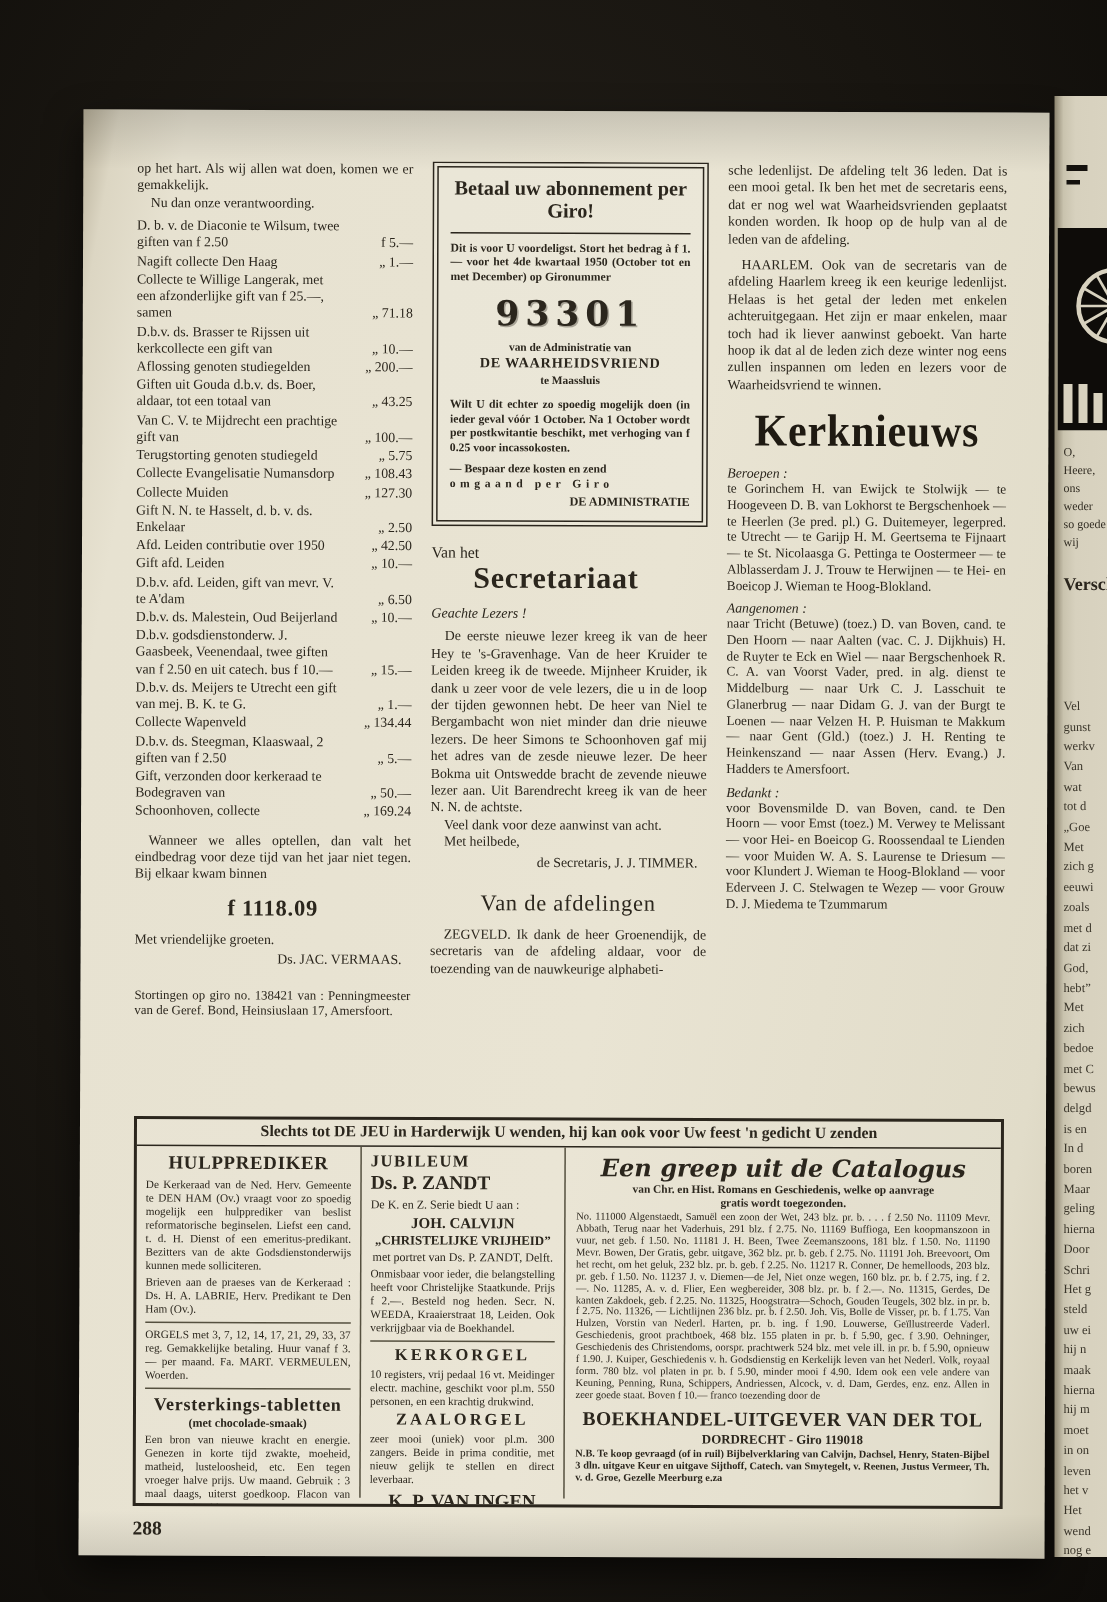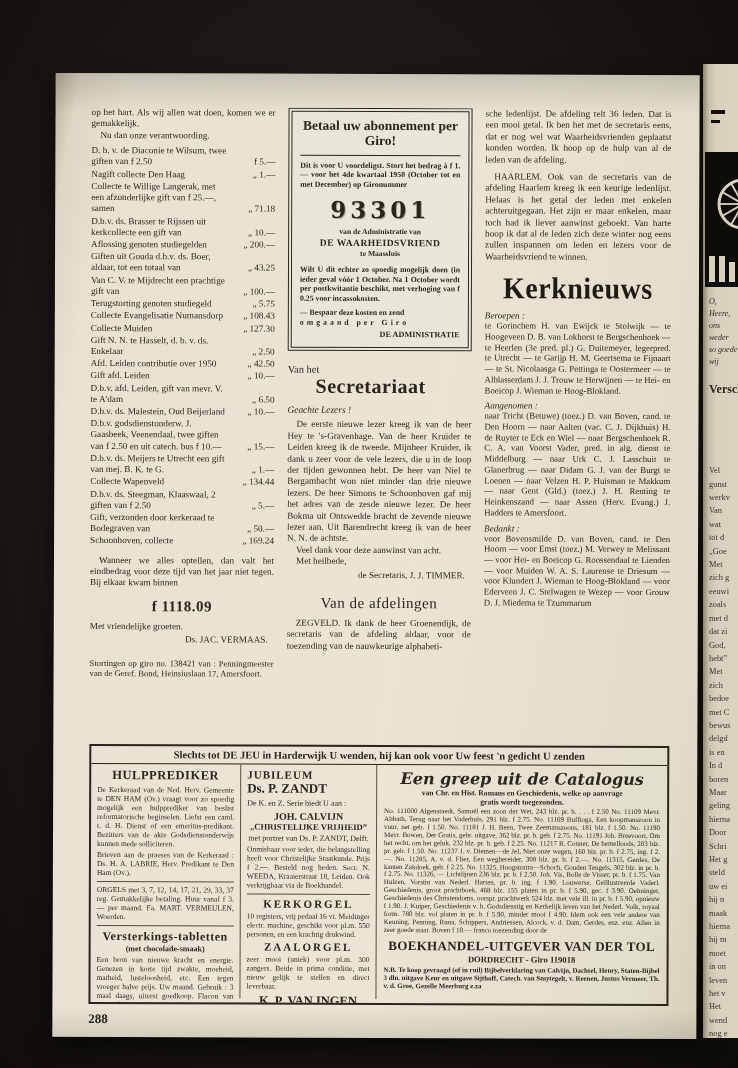--- a/index.html
+++ b/index.html
@@ -85,21 +85,21 @@
   .cat-nb { font-size:6.9px; line-height:1.15; text-align:justify; margin-top:2px; font-weight:bold; }
 
   .pagenum { font-size:13px; font-weight:bold; margin-top:7px; }
 
   
   .page-next { position:absolute; left:703px; top:64px; width:35px; height:974px; overflow:hidden;
     background:linear-gradient(90deg,#8d8570 0px,#c9c3ae 6px,#d7d1be 14px,#d9d3c0 100%); }
   .strip-dash1 { position:absolute; left:8px; top:46px; width:14px; height:4px; background:#14110d; }
   .strip-dash2 { position:absolute; left:8px; top:56px; width:9px; height:3px; background:#14110d; }
   .strip-illu { position:absolute; left:2px; top:88px; }
-  .strip-quote { position:absolute; left:6px; top:232px; font-style:italic; font-size:8px; line-height:1.5; color:#332e24; }
+  .strip-quote { position:absolute; left:6px; top:232px; font-size:8px; line-height:1.5; color:#332e24; }
   .strip-header { position:absolute; left:6px; top:318px; font-size:12px; font-weight:bold; color:#2b261d; }
   .strip-frags { position:absolute; left:6px; top:360px; font-size:8.4px; line-height:13.4px; color:#3a352a; white-space:pre; }
 </style>
 </head>
 <body>
 
 <div class="photo">
 
   <div class="page-main">
     <div class="content">

